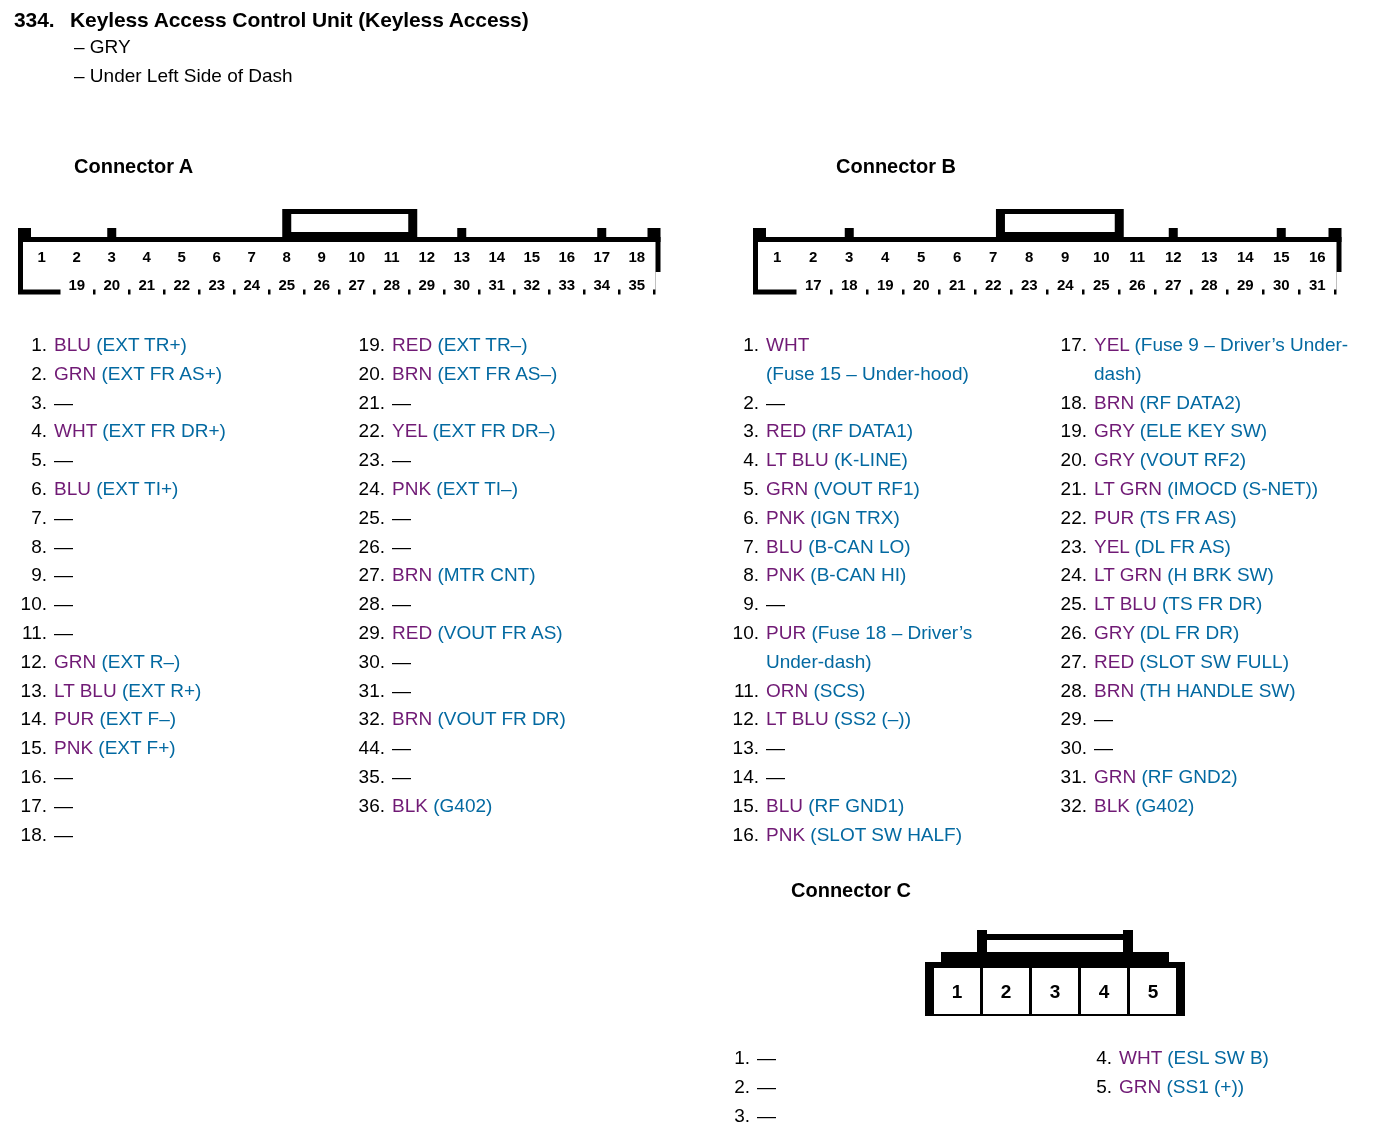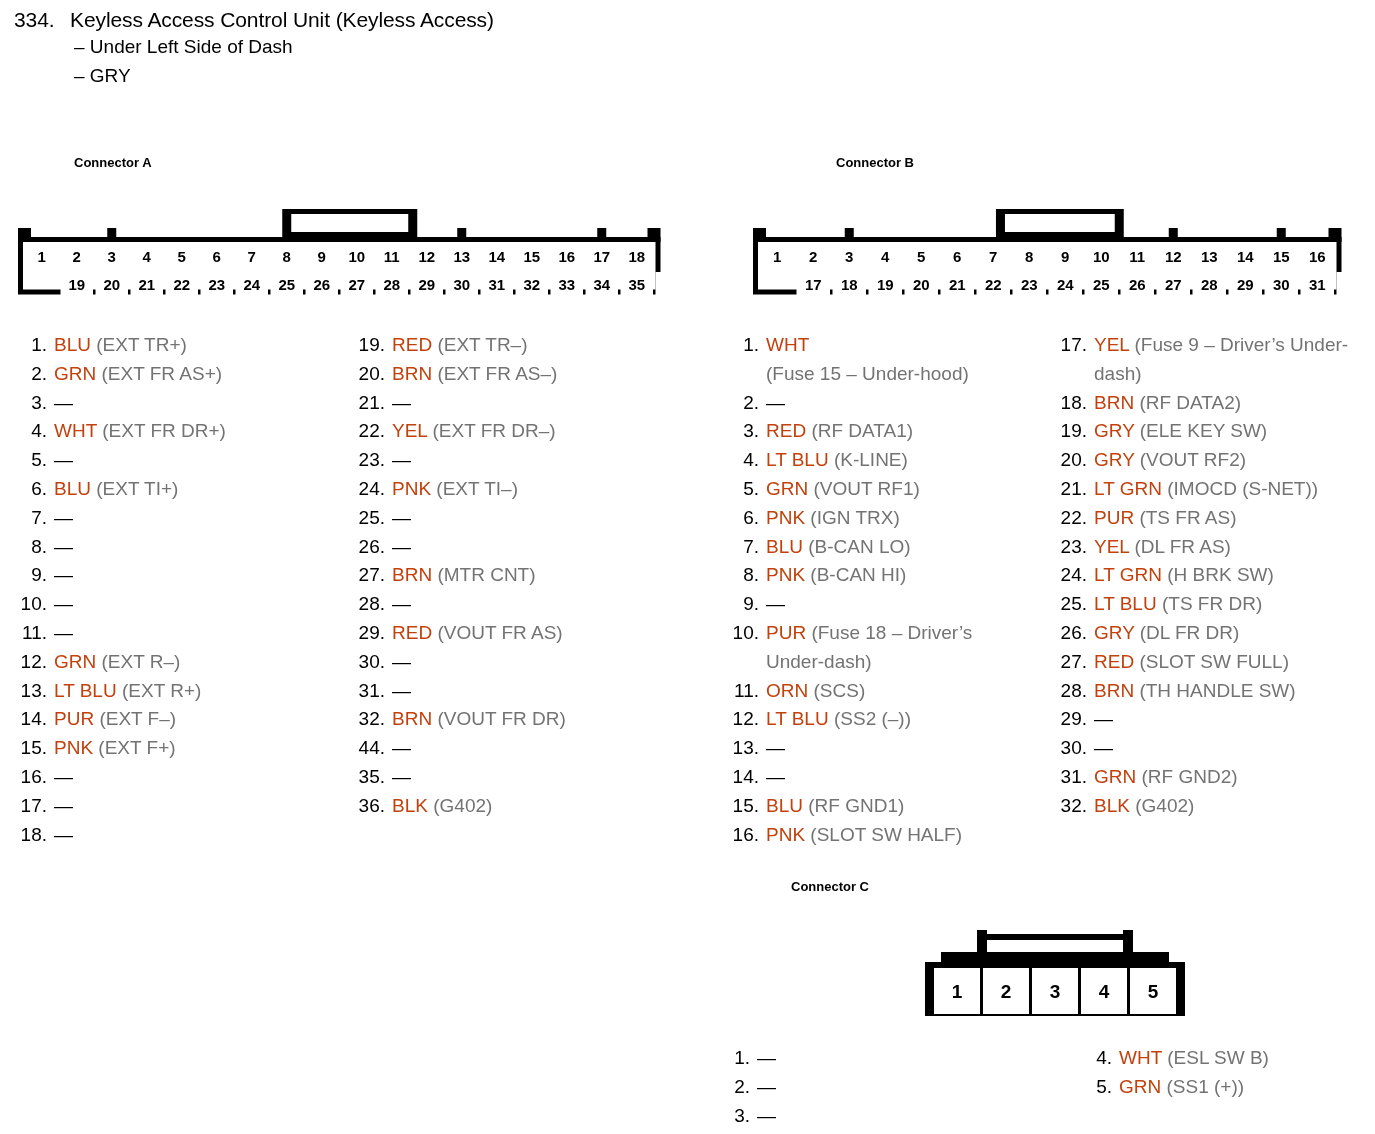--- a/index.html
+++ b/index.html
@@ -21,39 +21,39 @@
   .doc-header {
     position: absolute;
     left: 14px;
     top: 8px;
     width: 900px;
   }
   .title-row {
     display: flex;
     align-items: baseline;
     font-size: 21px;
-    font-weight: normal;
+    font-weight: bold;
     letter-spacing: -0.1px;
   }
   .title-num {
     width: 56px;
     flex: none;
   }
   .title-text { white-space: nowrap; }
   .subline {
     margin-left: 60px;
     font-size: 19px;
     line-height: 29px;
     white-space: nowrap;
   }
 
   
   .conn-heading {
     position: absolute;
-    font-size: 13px;
+    font-size: 20px;
     font-weight: bold;
   }
   #heading-a { left: 74px; top: 155px; }
   #heading-b { left: 836px; top: 155px; }
   #heading-c { left: 791px; top: 879px; }
 
   
   .conn-figure { position: absolute; }
   #figure-a { left: 18px;  top: 205px; }
   #figure-b { left: 753px; top: 205px; }
@@ -88,34 +88,34 @@
   .pin-num {
     flex: none;
     text-align: right;
     padding-right: 7px;
   }
   .w36 { width: 33px; }
   .w32 { width: 31px; }
   .w5  { width: 22px; }
 
   .pin-body { white-space: normal; }
-  .pin-color { color: #c2410c; }
-  .pin-signal { color: #737373; }
+  .pin-color { color: #701a75; }
+  .pin-signal { color: #0369a1; }
   .pin-dash { color: #000000; letter-spacing: 0; }
 </style>
 </head>
 <body>
 
 <div class="doc-header">
   <div class="title-row">
     <span class="title-num">334.</span>
     <span class="title-text">Keyless Access Control Unit (Keyless Access)</span>
   </div>
+  <div class="subline">– GRY</div>
   <div class="subline">– Under Left Side of Dash</div>
-  <div class="subline">– GRY</div>
 </div>
 
 <div class="conn-heading" id="heading-a">Connector A</div>
 
 <div class="conn-figure" id="figure-a">
   <svg id="svg-a" width="642.5" height="91.5" viewBox="0 0 642.5 91.5">
       <rect x="2.5" y="34.5" width="637.5" height="52.5" fill="none" stroke="#000" stroke-width="5"></rect>
       <rect x="7.5" y="39.5" width="32.5" height="25" fill="#fff"></rect>
       <text x="23.75" y="57.4" class="cell-num" font-size="15">1</text>
       <rect x="42.5" y="39.5" width="32.5" height="25" fill="#fff"></rect>

